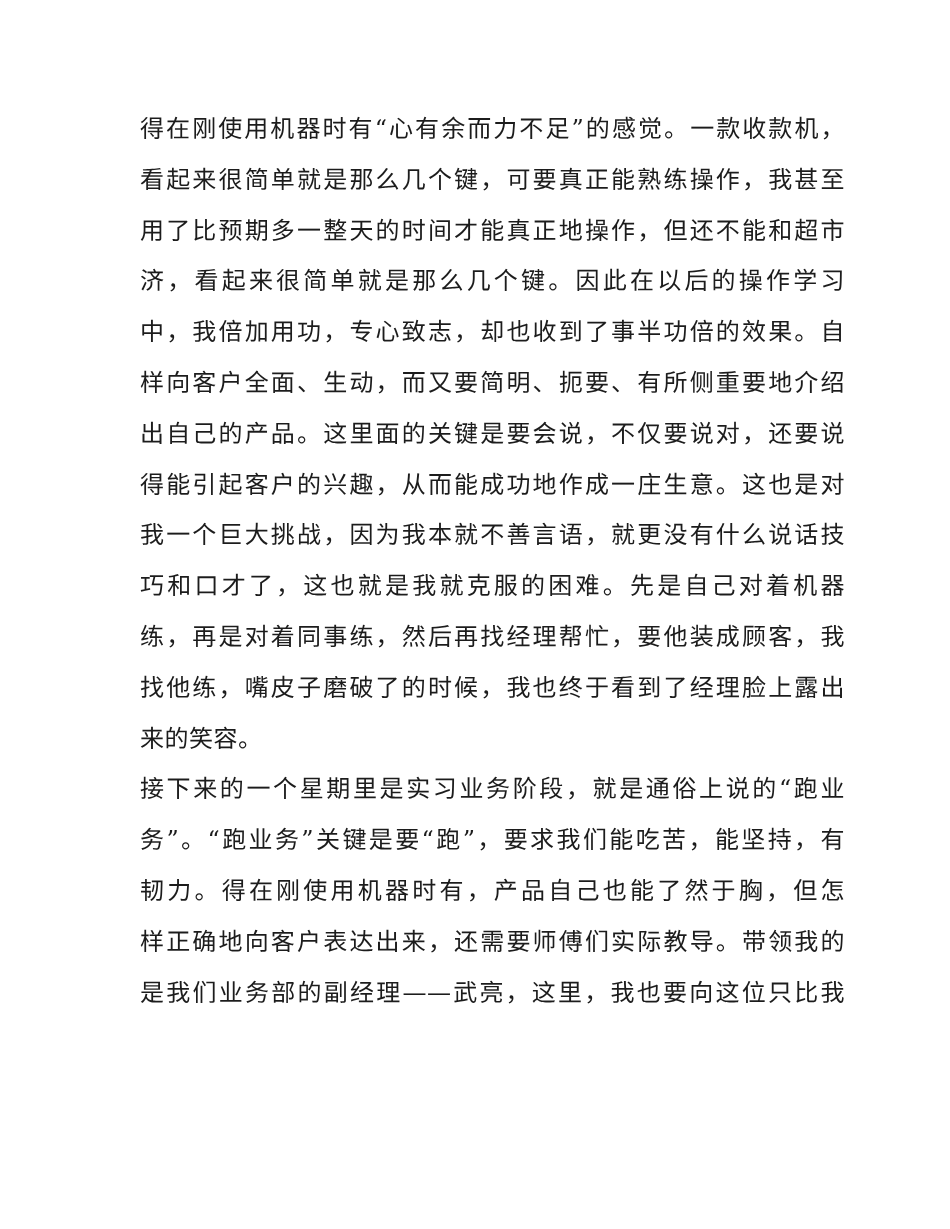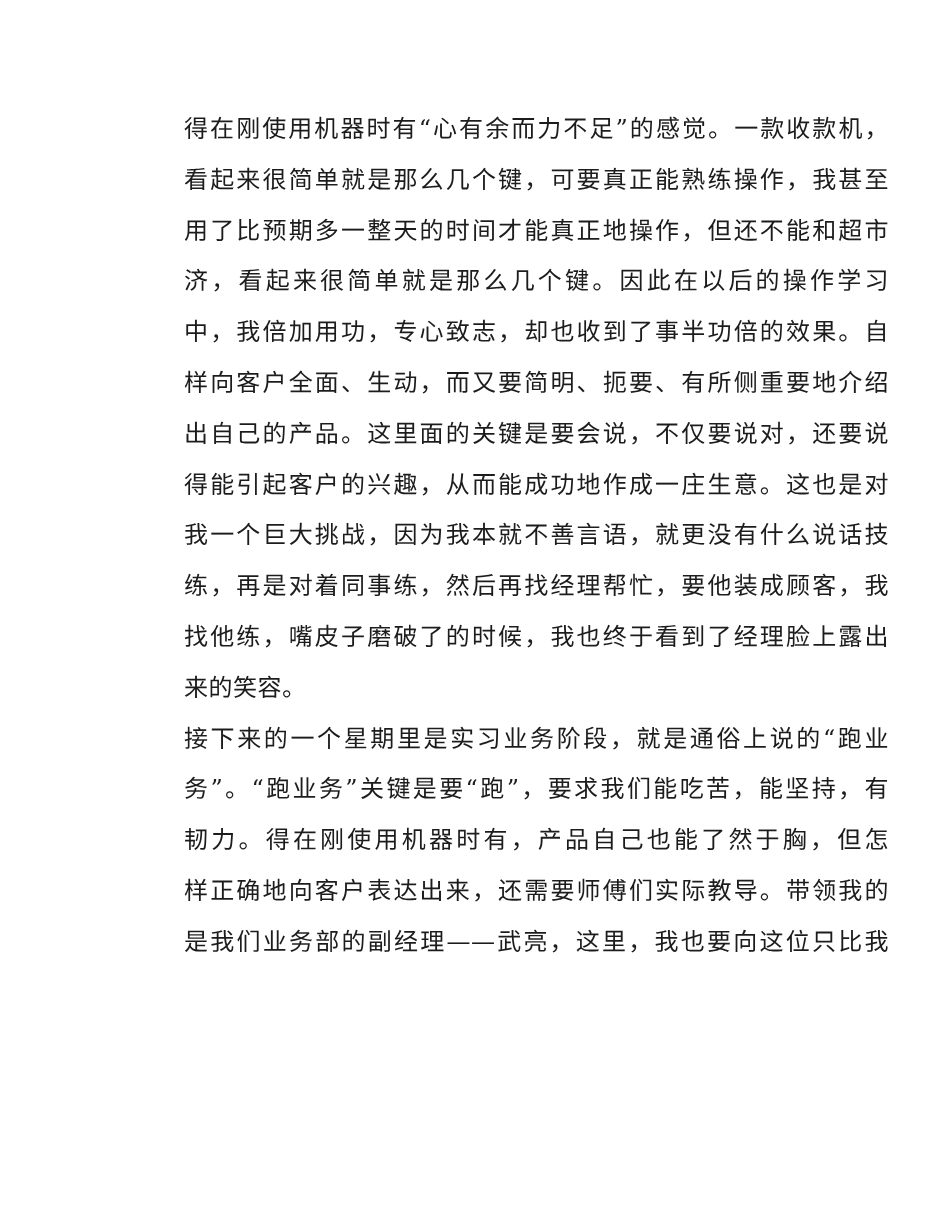--- a/index.html
+++ b/index.html
@@ -30,21 +30,20 @@
     width: 705px;
     height: 50.8px;
     line-height: 50.8px;
     font-size: 24px;
     letter-spacing: 0.5px;
     white-space: nowrap;
     text-align: justify;
     text-align-last: justify;
     text-justify: inter-character;
     overflow: hidden;
-    margin-left: 44px;
   }
   .line.para-end {
     text-align-last: left;
     text-align: right;
   }
 </style>
 </head>
 <body>
 
 <div class="page">
@@ -53,20 +52,21 @@
     <div class="para">
       <div class="line">得在刚使用机器时有“心有余而力不足”的感觉。一款收款机，</div>
       <div class="line">看起来很简单就是那么几个键，可要真正能熟练操作，我甚至</div>
       <div class="line">用了比预期多一整天的时间才能真正地操作，但还不能和超市</div>
       <div class="line">济，看起来很简单就是那么几个键。因此在以后的操作学习</div>
       <div class="line">中，我倍加用功，专心致志，却也收到了事半功倍的效果。自</div>
       <div class="line">样向客户全面、生动，而又要简明、扼要、有所侧重要地介绍</div>
       <div class="line">出自己的产品。这里面的关键是要会说，不仅要说对，还要说</div>
       <div class="line">得能引起客户的兴趣，从而能成功地作成一庄生意。这也是对</div>
       <div class="line">我一个巨大挑战，因为我本就不善言语，就更没有什么说话技</div>
+      <div class="line">巧和口才了，这也就是我就克服的困难。先是自己对着机器</div>
       <div class="line">练，再是对着同事练，然后再找经理帮忙，要他装成顾客，我</div>
       <div class="line">找他练，嘴皮子磨破了的时候，我也终于看到了经理脸上露出</div>
       <div class="line para-end">来的笑容。</div>
     </div>
 
     <div class="para">
       <div class="line">接下来的一个星期里是实习业务阶段，就是通俗上说的“跑业</div>
       <div class="line">务”。“跑业务”关键是要“跑”，要求我们能吃苦，能坚持，有</div>
       <div class="line">韧力。得在刚使用机器时有，产品自己也能了然于胸，但怎</div>
       <div class="line">样正确地向客户表达出来，还需要师傅们实际教导。带领我的</div>

